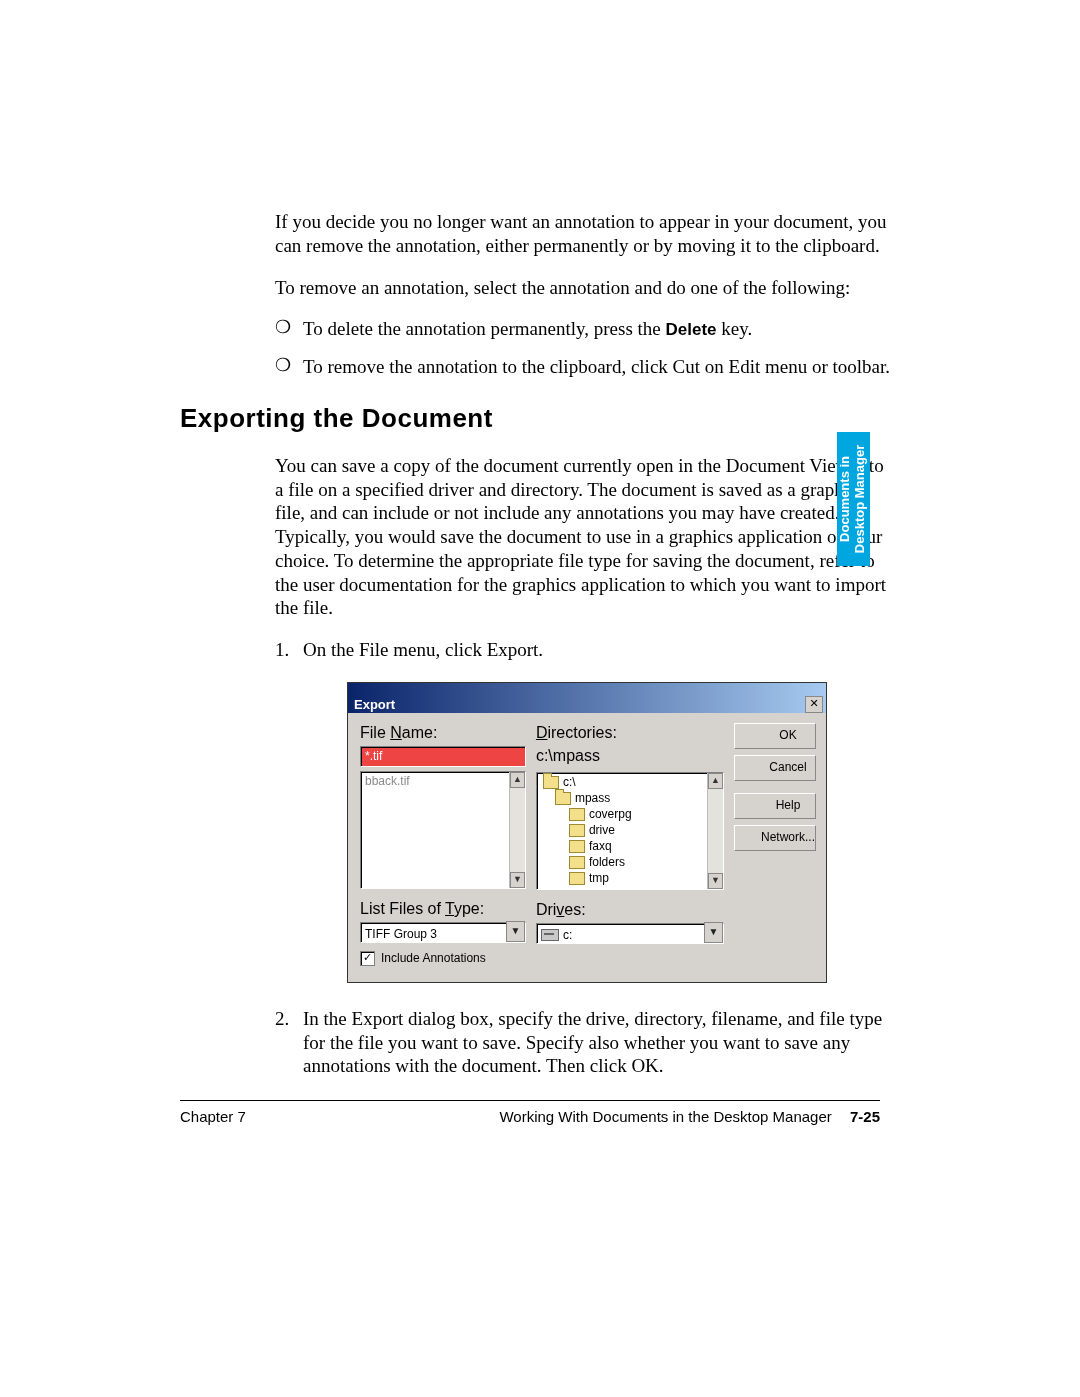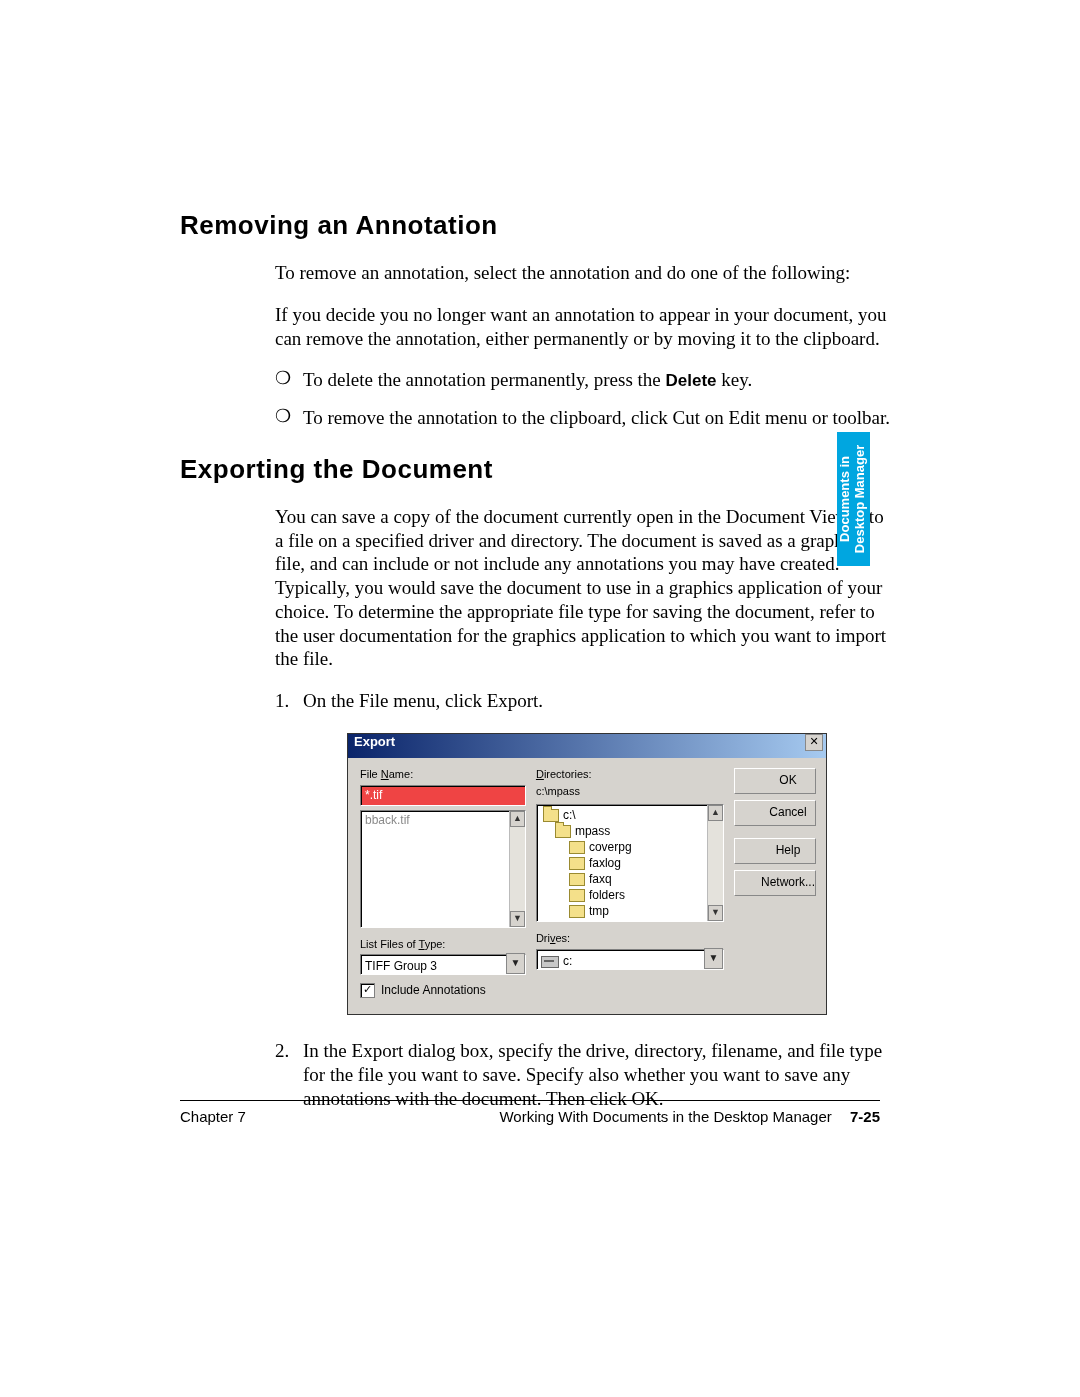--- a/index.html
+++ b/index.html
@@ -88,25 +88,25 @@
   .dialog-wrap {
     margin: 20px 0 24px 72px;
   }
   .dialog {
     width: 478px;
     background: #d6d3ce;
     border: 1px solid #333;
     font-family: "MS Sans Serif", Arial, sans-serif;
   }
   .titlebar {
-    height: 24px;
+    height: 30px;
     background: linear-gradient(to right, #0a246a, #a6caf0);
     color: #fff;
     display: flex;
-    align-items: flex-start;
+    align-items: flex-end;
     justify-content: space-between;
     padding: 0 3px 0 6px;
     font-size: 13px;
   }
   .titlebar .title { font-weight: bold; }
   .titlebar .closebtn {
     width: 16px;
     height: 15px;
     background: #d6d3ce;
     border: 1px solid #888;
@@ -120,21 +120,21 @@
     display: flex;
   }
   .col {
     display: flex;
     flex-direction: column;
   }
   .col-left  { width: 180px; margin-right: 10px; }
   .col-mid   { width: 204px; margin-right: 10px; }
   .col-right { width: 88px; }
   .lbl {
-    font-size: 11px;
+    font-size: 16px;
     color: #000;
     margin-bottom: 3px;
   }
   .lbl .ul { text-decoration: underline; }
   .sunk {
     background: #ffffff;
     border: 1px solid #808080;
     border-right-color: #fff;
     border-bottom-color: #fff;
     box-shadow: inset 1px 1px 0 #000;
@@ -286,24 +286,23 @@
 
 <div class="page">
 
   <div class="sidetab">
     <div class="rot">
       <span>Documents in</span><br>
       <span>Desktop Manager</span>
     </div>
   </div>
 
-  <div class="heading">Removing an Annotation</div>
   <div class="body">
+    <p class="para">If you decide you no longer want an annotation to appear in your document, you can remove the annotation, either permanently or by moving it to the clipboard.</p>
     <p class="para">To remove an annotation, select the annotation and do one of the following:</p>
-    <p class="para">If you decide you no longer want an annotation to appear in your document, you can remove the annotation, either permanently or by moving it to the clipboard.</p>
     <div class="bullets">
       <div class="bullet">
         <div class="bullet-icon">❍</div>
         <div class="bullet-text">
           <span>To delete the annotation permanently, press the </span><span class="delete-key">Delete</span><span> key.</span>
         </div>
       </div>
       <div class="bullet">
         <div class="bullet-icon">❍</div>
         <div class="bullet-text">To remove the annotation to the clipboard, click Cut on Edit menu or toolbar.</div>
@@ -369,21 +368,21 @@
               <div class="dir-row ind1">
                 <span class="folder-icn open"></span>
                 <span>mpass</span>
               </div>
               <div class="dir-row ind2">
                 <span class="folder-icn"></span>
                 <span>coverpg</span>
               </div>
               <div class="dir-row ind2">
                 <span class="folder-icn"></span>
-                <span>faxlog</span>
+                <span>drive</span>
               </div>
               <div class="dir-row ind2">
                 <span class="folder-icn"></span>
                 <span>faxq</span>
               </div>
               <div class="dir-row ind2">
                 <span class="folder-icn"></span>
                 <span>folders</span>
               </div>
               <div class="dir-row ind2">

